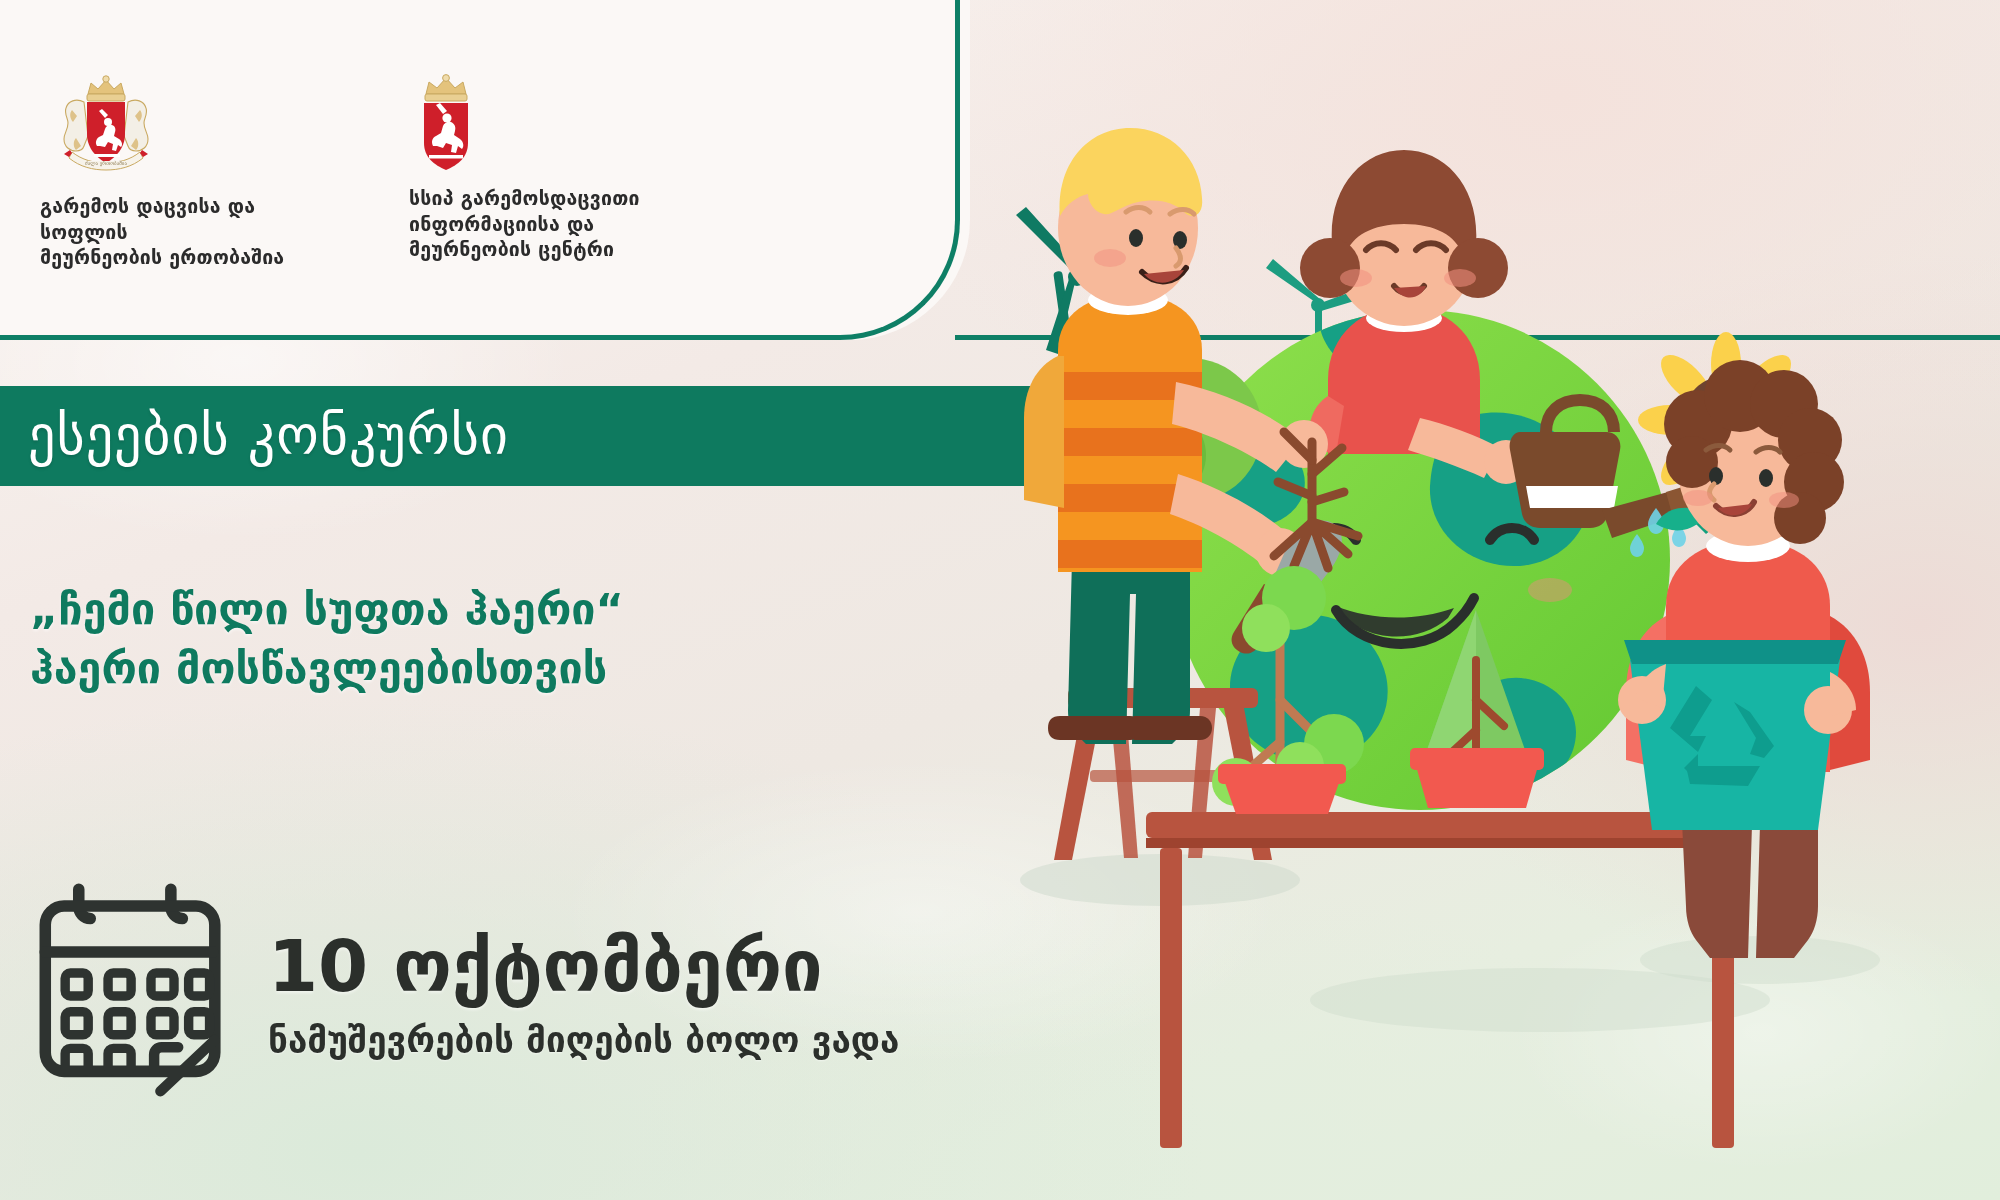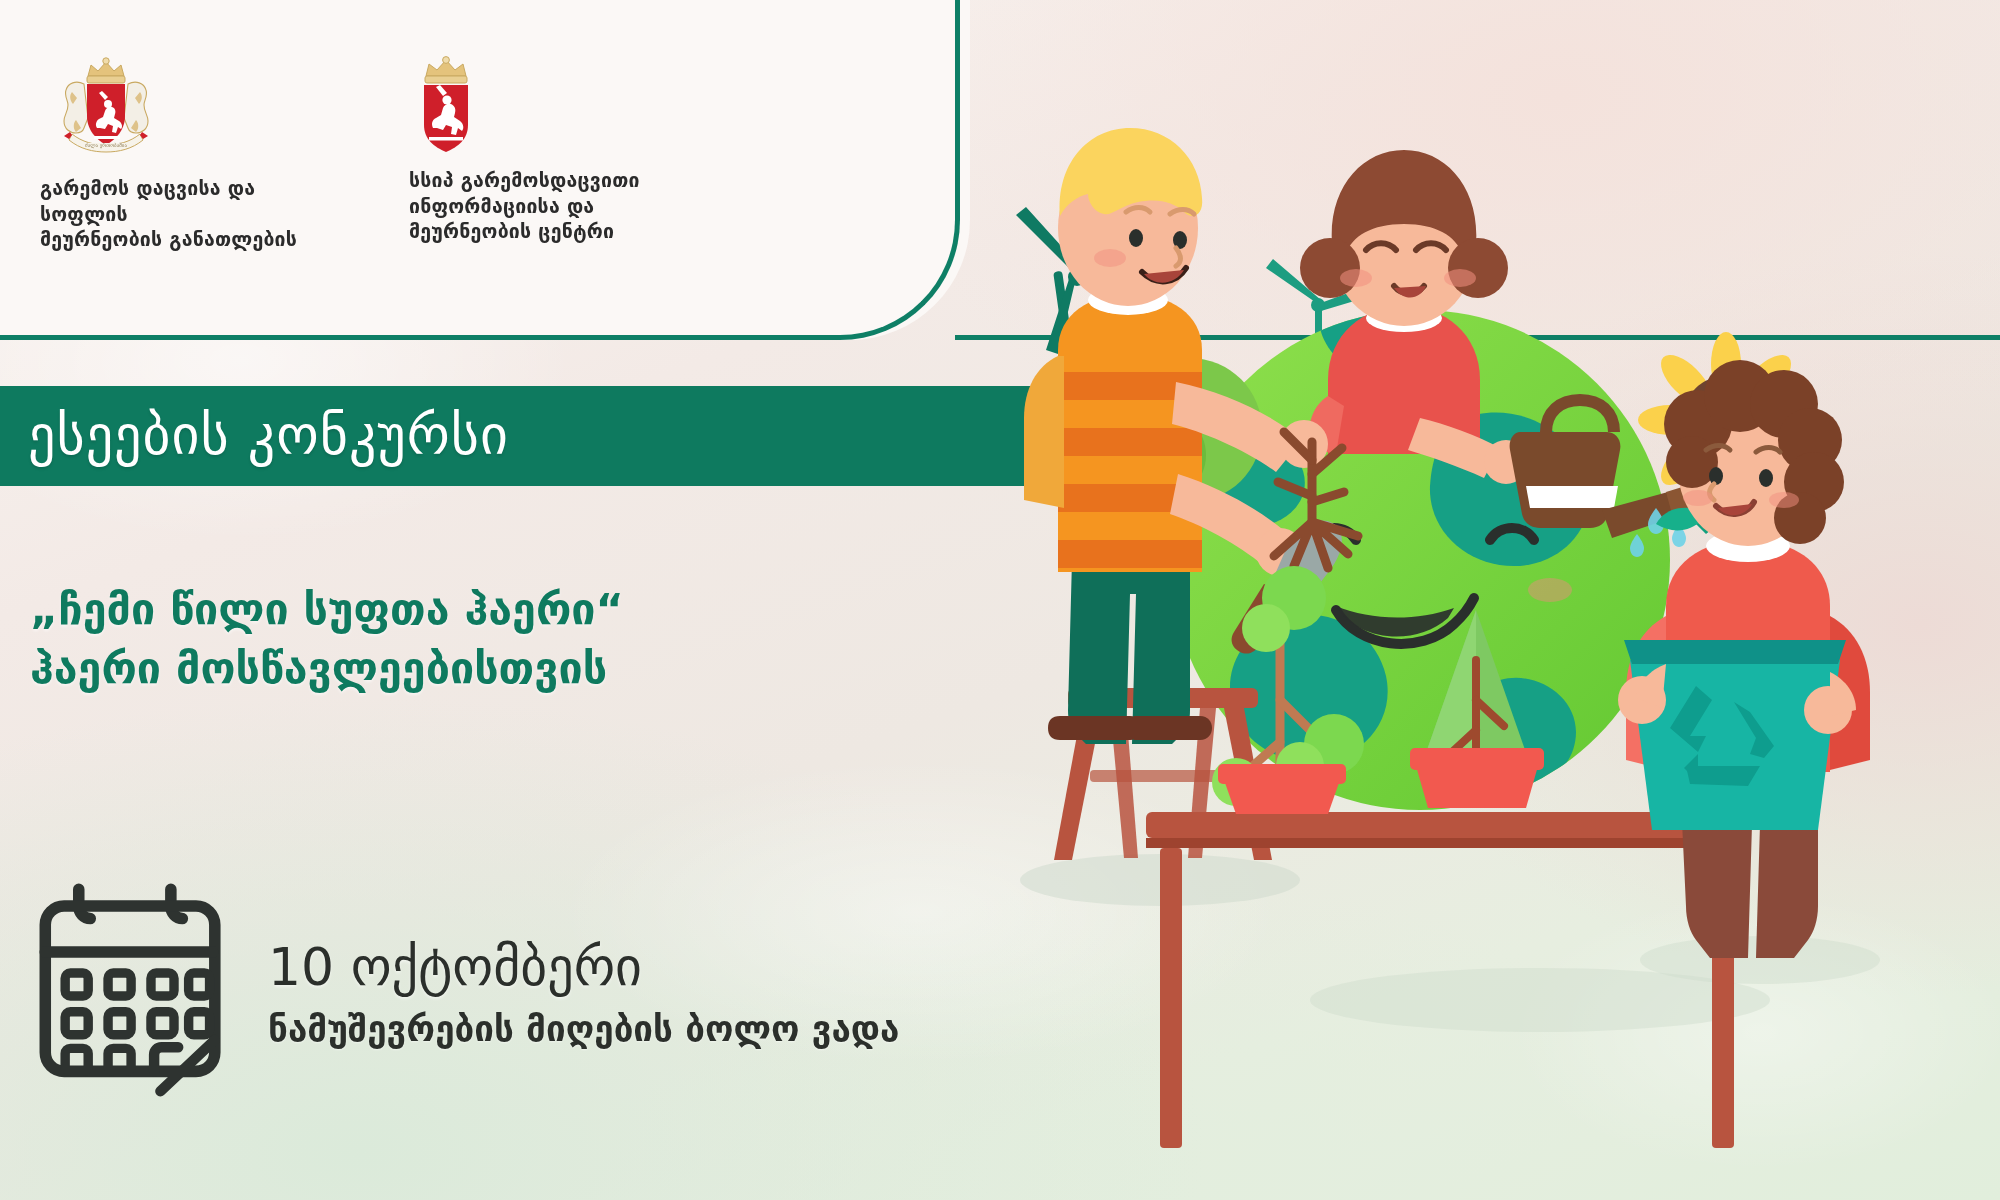--- a/index.html
+++ b/index.html
@@ -39,21 +39,21 @@
     border-bottom:5px solid #0e7f66;border-right:5px solid #0e7f66;
     border-bottom-right-radius:120px;
     box-sizing:border-box;
     background:transparent;
   }
   .header-line-ext{
     position:absolute;left:955px;top:335px;width:1100px;height:5px;
     background:#0e7f66;
   }
   
-  .logos{position:absolute;left:0;top:0;width:900px;height:270px;}
+  .logos{position:absolute;left:0;top:18px;width:900px;height:270px;}
   .logo-block{position:absolute;top:50px;}
   .logo-block.one{left:40px;width:300px;}
   .logo-block.two{left:385px;width:280px;margin-left:24px;}
   .crest{display:block;margin:0 auto 14px auto;}
   .logo-block.one .crest{margin:0 0 14px 10px;}
   .logo-block.two .crest{margin:0 0 12px 4px;}
   .logo-text{
     font-family:"DejaVu Sans","Liberation Sans",sans-serif;
     font-weight:bold;color:#2b2b2b;font-size:19.5px;line-height:1.32;
     letter-spacing:.2px;
@@ -78,21 +78,21 @@
   }
   .subtitle div{white-space:nowrap;}
   
   .date-block{
     position:absolute;left:24px;top:870px;width:1120px;height:250px;
     display:flex;align-items:center;
   }
   .cal-icon{width:210px;height:225px;flex:0 0 210px;}
   .date-text{margin-left:34px;}
   .date-big{
-    color:#2b2f2b;font-weight:normal;font-size:52px;line-height:1.05;
+    color:#2b2f2b;font-weight:bold;font-size:72px;line-height:1.05;
     letter-spacing:0px;white-space:nowrap;
     text-shadow:0 2px 3px rgba(255,255,255,.5);
   }
   .date-sub{
     margin-top:14px;color:#2b2f2b;font-weight:bold;font-size:35px;
     line-height:1.2;white-space:nowrap;
     text-shadow:0 1px 2px rgba(255,255,255,.5);
   }
   
   .illus{position:absolute;right:0;top:0;width:1140px;height:1200px;}
@@ -140,21 +140,21 @@
 
         <g>
           <path d="M22 84c10 8 22 11 34 11s24-3 34-11l3 6c-11 9-24 12-37 12s-26-3-37-12z" fill="#f7f3ea" stroke="#c9a961" stroke-width="1"></path>
           <path d="M34 93h44v5H34z" fill="#f7f3ea"></path>
           <text x="56" y="97" font-size="5" text-anchor="middle" fill="#8c7a50" font-family="DejaVu Sans, sans-serif">ძალა ერთობაშია</text>
           <path d="M20 82l-6 4 5 3 3-4zM92 82l6 4-5 3-3-4z" fill="#cf1f2a"></path>
         </g>
       </svg>
       <div class="logo-text">
         <div>გარემოს დაცვისა და სოფლის</div>
-        <div>მეურნეობის განათლების</div>
+        <div>მეურნეობის ერთობაშია</div>
       </div>
     </div>
 
     <div class="logo-block two">
       <svg class="crest" width="66" height="106" viewBox="0 0 66 106">
 
         <g>
           <path d="M13 26h40l-3-12-8 6-9-10-9 10-8-6z" fill="#e4c37c" stroke="#c9a961" stroke-width="1"></path>
           <rect x="12" y="26" width="42" height="7" rx="2" fill="#e9cf92" stroke="#c9a961" stroke-width="1"></rect>
           <circle cx="33" cy="10" r="3.4" fill="#f0dcab" stroke="#c9a961" stroke-width="1"></circle>

